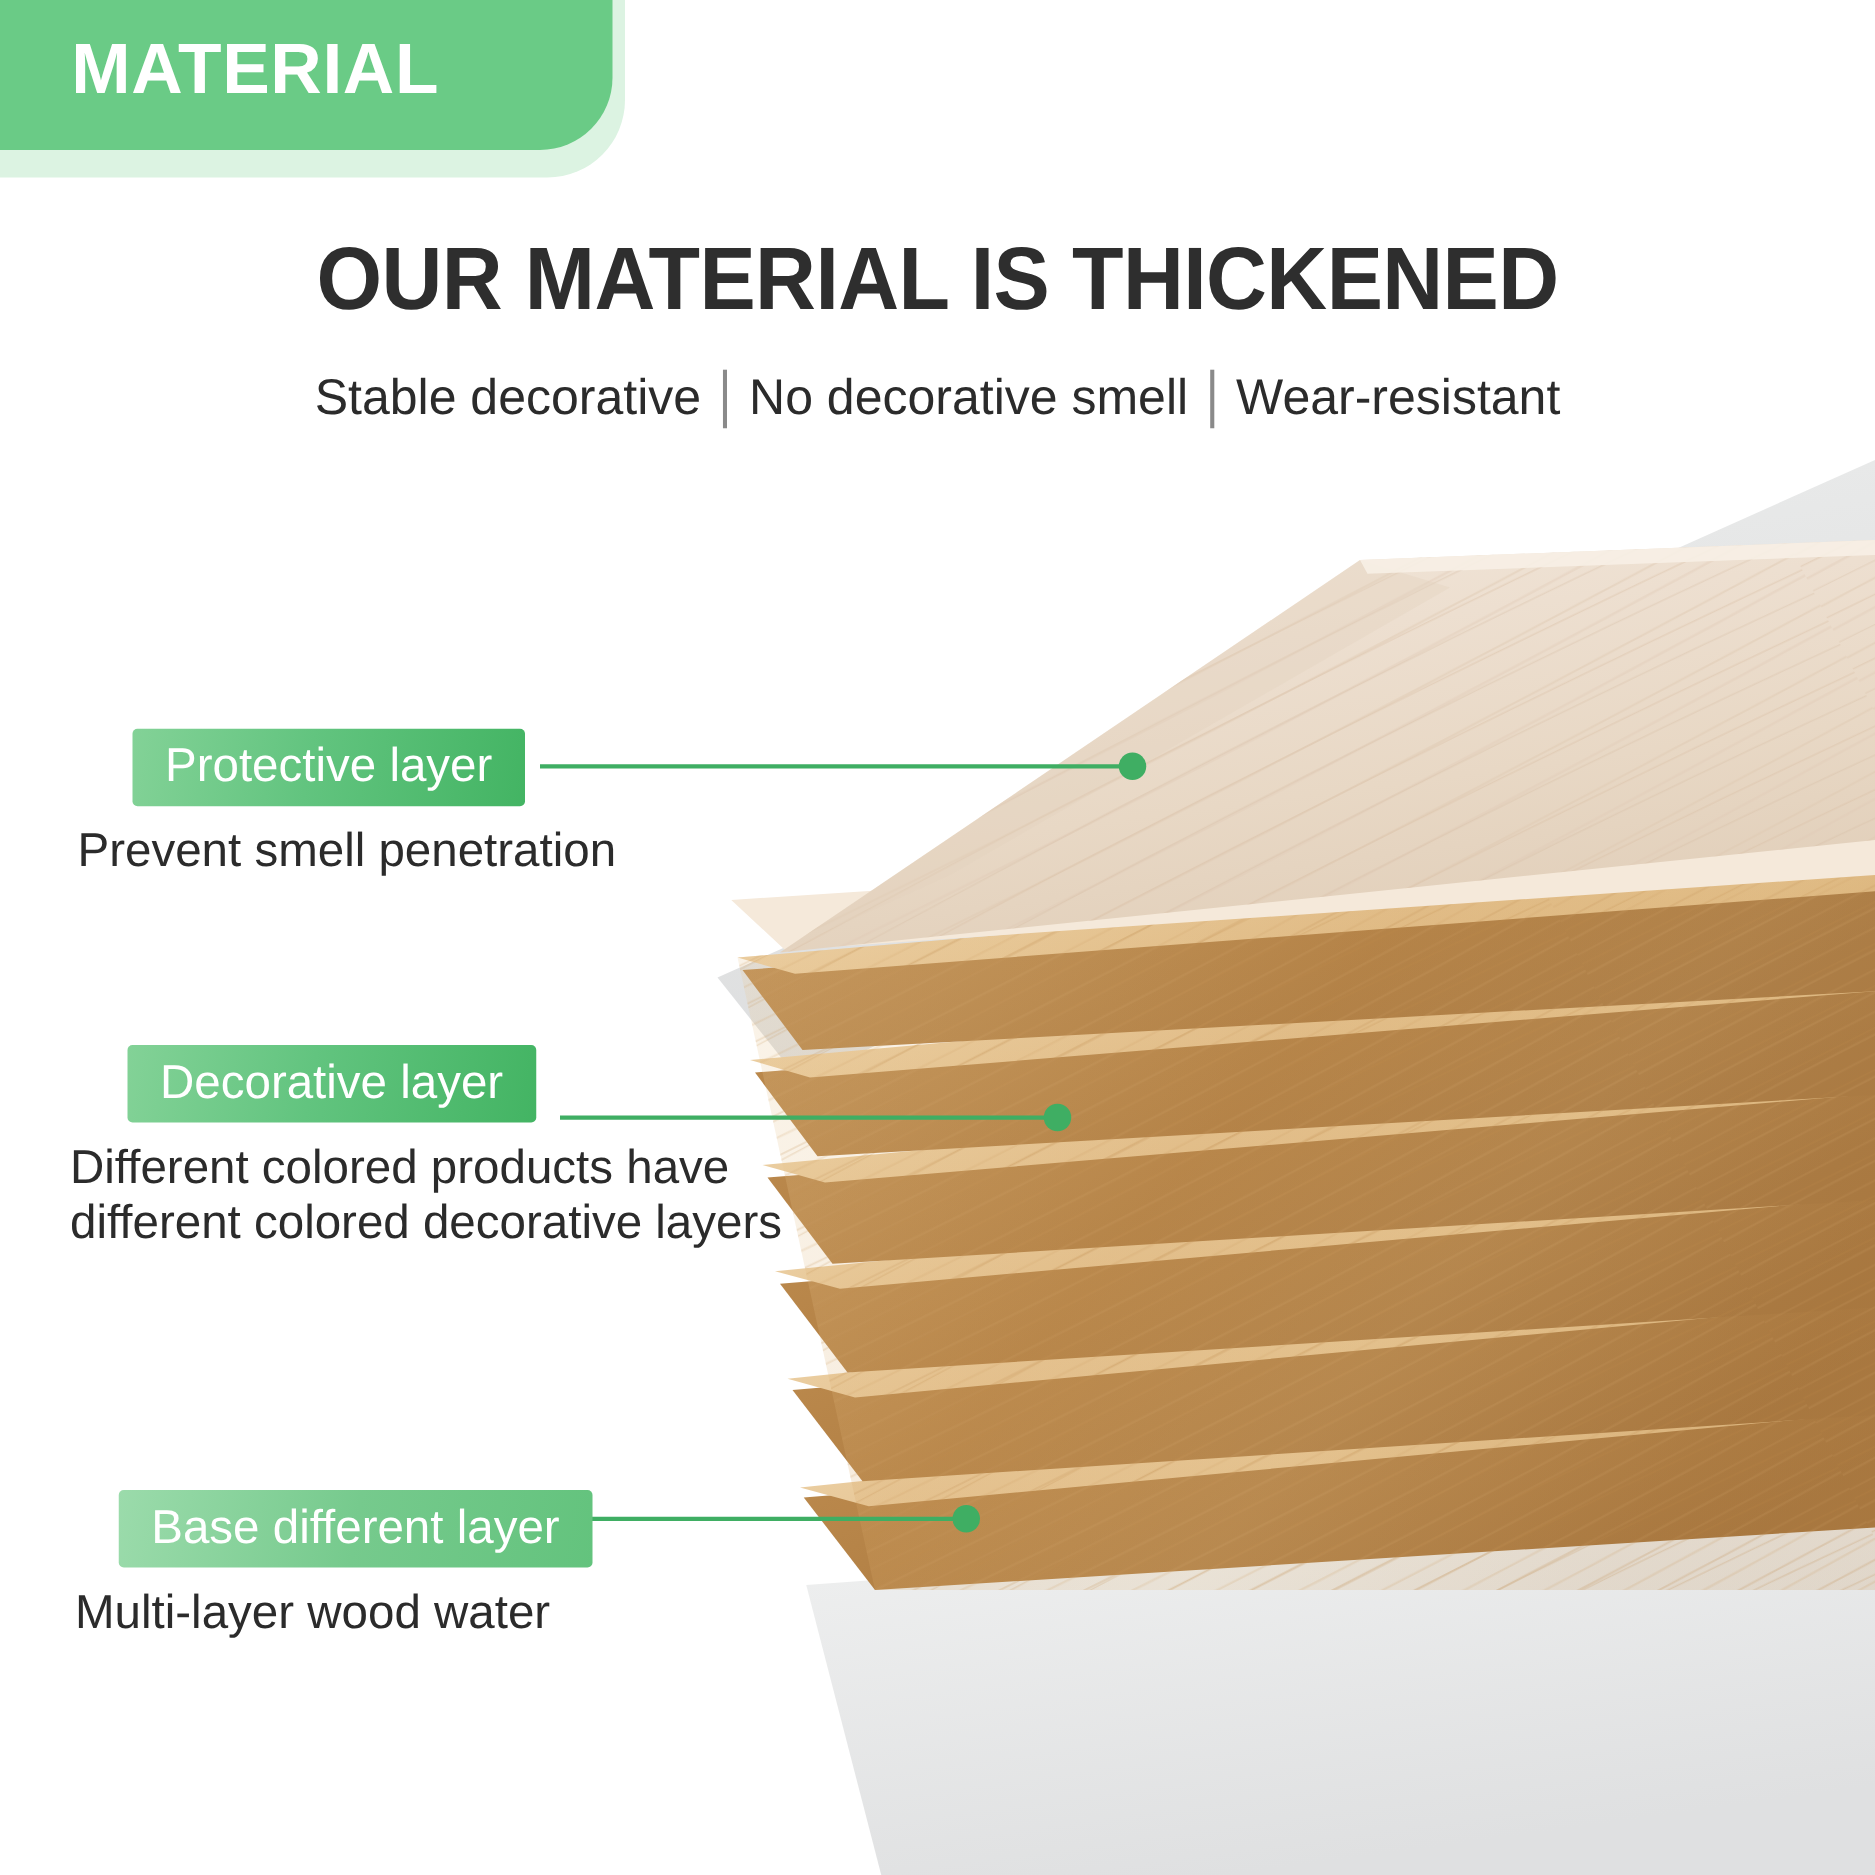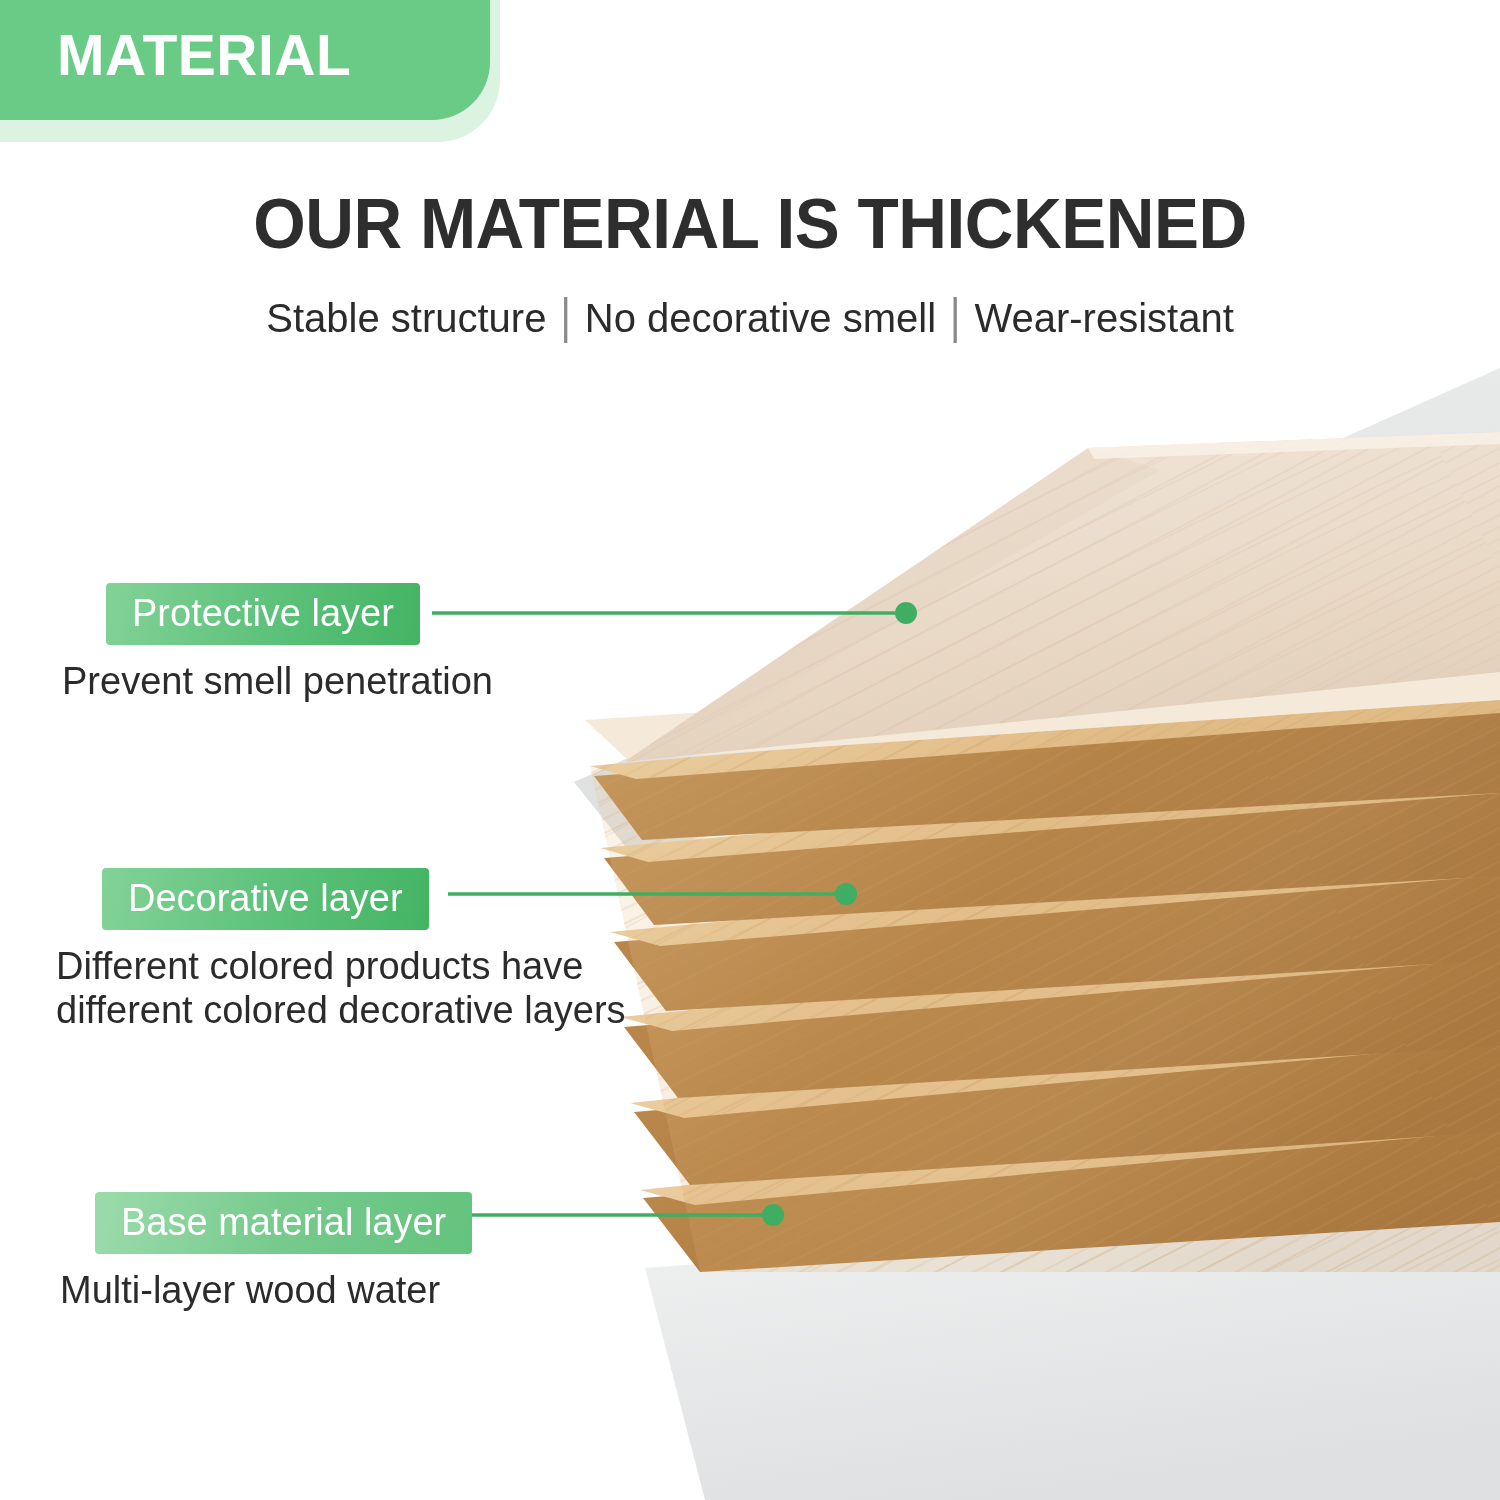--- a/index.html
+++ b/index.html
@@ -126,21 +126,21 @@
     font-size: 38px;
     font-weight: normal;
     line-height: 1.16;
     font-family: "Liberation Sans", sans-serif;
     white-space: pre-line;
     margin-top: 14px;
   }
 
   .c1 { left: 106px; top: 583px; }
   .c1 .desc { margin-left: -44px; }
-  .c2 { left: 102px; top: 868px; }
+  .c2 { left: 102px; top: 836px; }
   .c2 .desc { margin-left: -46px; }
   .c3 { left: 95px; top: 1192px; }
   .c3 .desc { margin-left: -35px; }
 
   
   .leaders {
     position: absolute;
     left: 0; top: 0;
     width: 1500px; height: 1500px;
     z-index: 11;
@@ -151,21 +151,21 @@
 <body>
 
 <div id="page">
 
   <div class="banner-echo"></div>
   <div class="banner-main"></div>
   <div class="banner-label">MATERIAL</div>
 
   <div class="main-title">OUR MATERIAL IS THICKENED</div>
 
-  <div class="subtitle"><span>Stable structure</span><span class="sep">|</span><span>No decorative smell</span><span class="sep">|</span><span>Wear-resistant</span></div>
+  <div class="subtitle"><span>Stable decorative</span><span class="sep">|</span><span>No decorative smell</span><span class="sep">|</span><span>Wear-resistant</span></div>
 
   <svg class="art" viewBox="0 0 1500 1500" xmlns="http://www.w3.org/2000/svg">
     <defs>
 
       <linearGradient id="decoGrad" x1="0" y1="0" x2="0.35" y2="1">
         <stop offset="0%" stop-color="#F2E7DA"></stop>
         <stop offset="35%" stop-color="#EDDFD0"></stop>
         <stop offset="70%" stop-color="#E8D8C5"></stop>
         <stop offset="100%" stop-color="#E2D0BB"></stop>
       </linearGradient>
@@ -277,17 +277,17 @@
     <div class="desc">Prevent smell penetration</div>
   </div>
 
   <div class="callout c2">
     <div class="pill pill-strong">Decorative layer</div>
     <div class="desc">Different colored products have
 different colored decorative layers</div>
   </div>
 
   <div class="callout c3">
-    <div class="pill pill-soft">Base material layer</div>
+    <div class="pill pill-soft">Base different layer</div>
     <div class="desc">Multi-layer wood water</div>
   </div>
 
 </div>
 
 </body></html>

